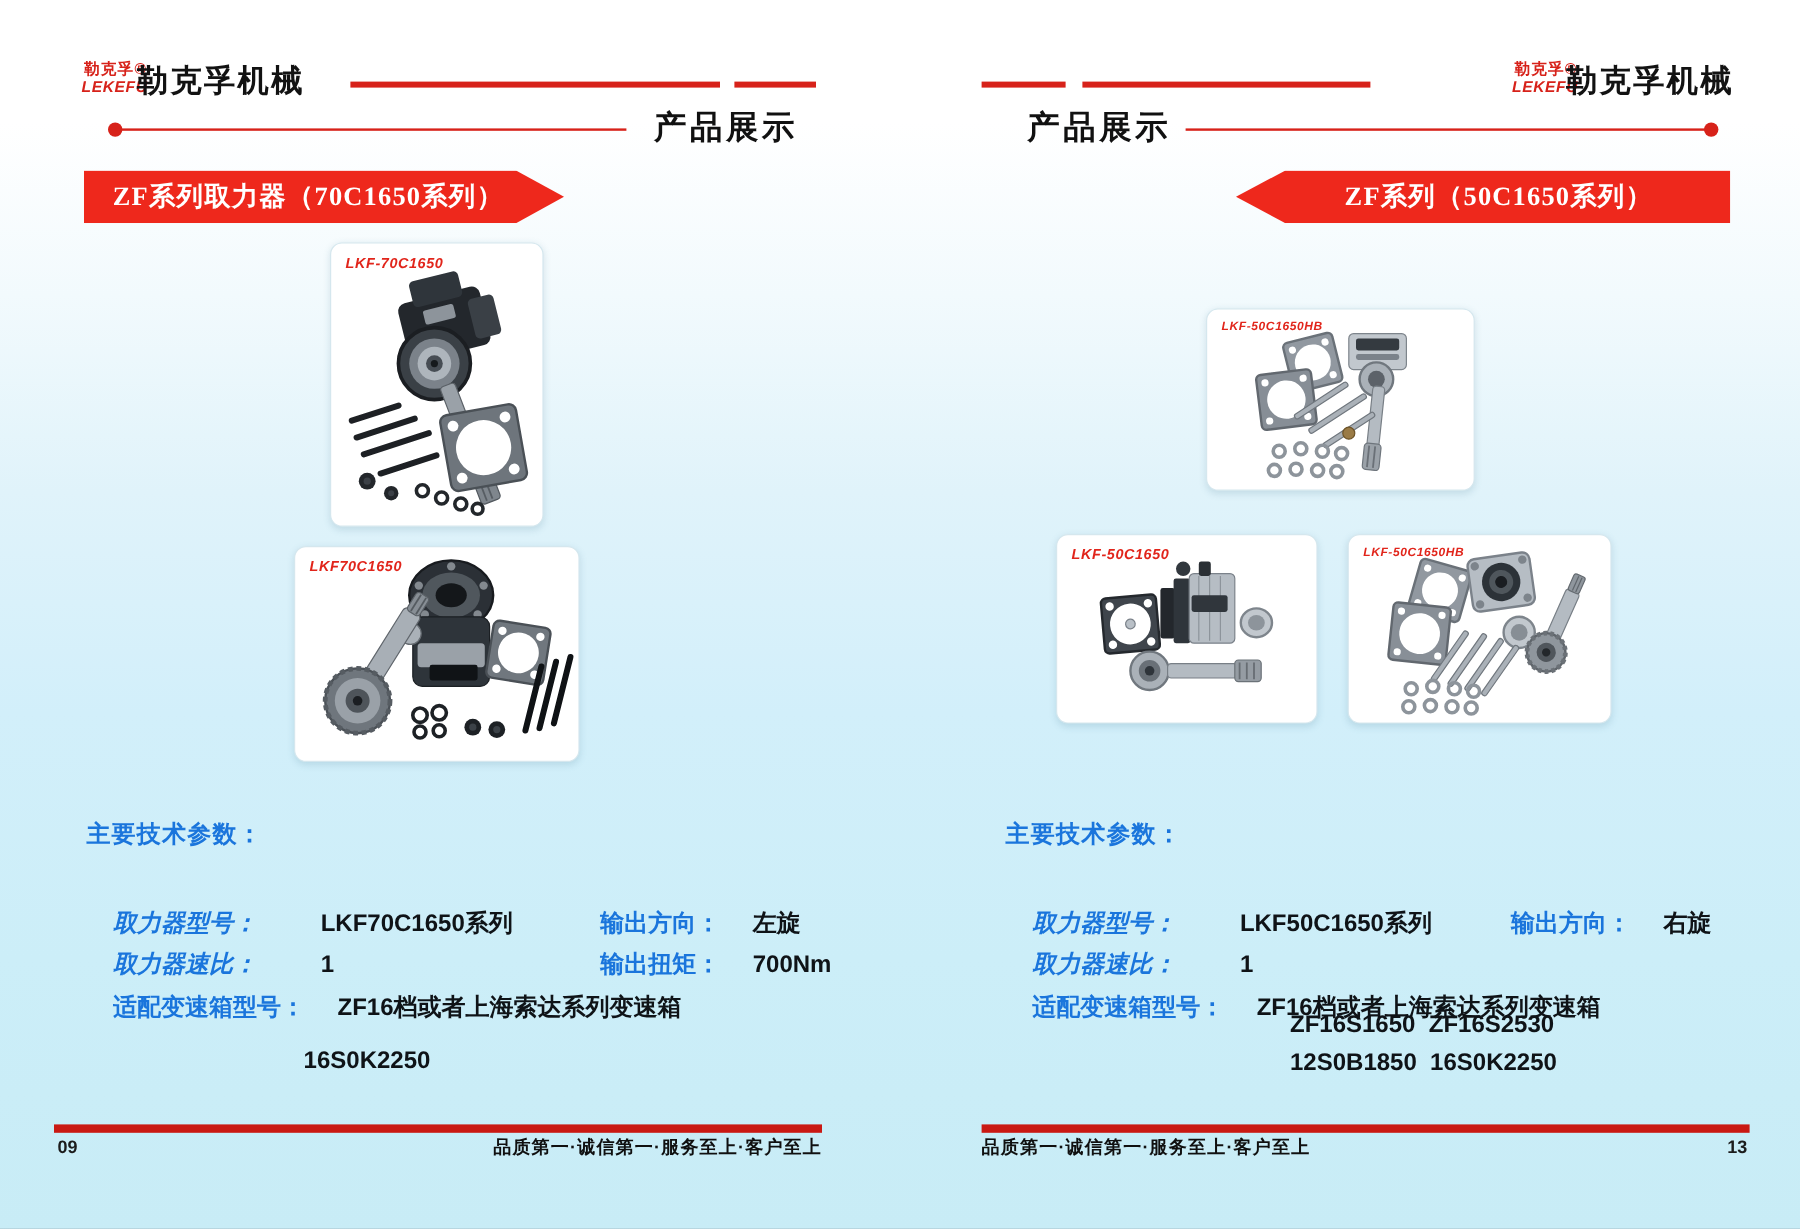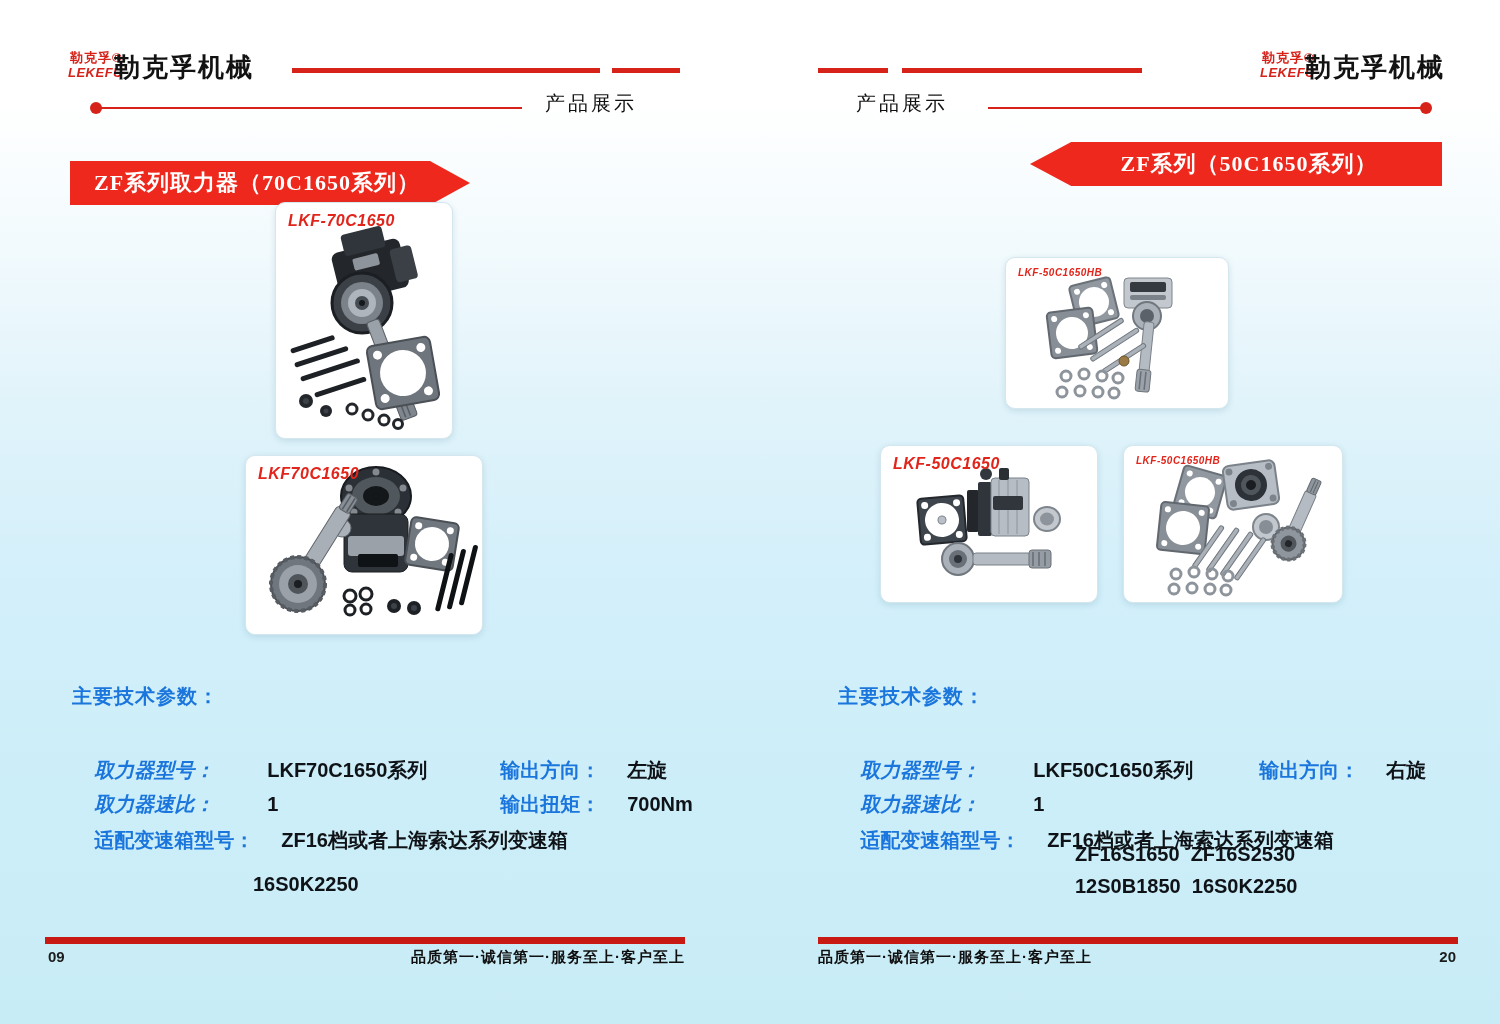--- a/index.html
+++ b/index.html
@@ -9,33 +9,33 @@
     background:linear-gradient(180deg,#ffffff 0%,#ffffff 10%,#f2fafd 24%,#e0f3fa 40%,#d2effa 58%,#cceef8 78%,#c8ecf6 100%);
   }
   
   .redline{position:absolute;background:#d7221a;}
   .thin{height:2px;}
   .thick{height:5px;}
   .hdot{position:absolute;width:12px;height:12px;border-radius:50%;background:#d7221a;}
   .logo-cn{position:absolute;color:#d7221a;font-size:13px;font-weight:bold;letter-spacing:1px;line-height:1;}
   .logo-en{position:absolute;color:#d7221a;font-size:13px;font-weight:bold;font-style:italic;line-height:1;letter-spacing:.5px;}
   .company{position:absolute;color:#121212;font-size:26px;font-weight:bold;letter-spacing:2px;line-height:1;}
-  .sec-title{position:absolute;color:#111;font-size:20px;font-weight:normal;letter-spacing:3px;line-height:1;}
+  .sec-title{position:absolute;color:#111;font-size:27px;font-weight:bold;letter-spacing:3px;line-height:1;}
   
   .banner{
     position:absolute;top:142px;height:44px;background:#ee281c;color:#ffffff;
     display:flex;align-items:center;justify-content:center;
     font-family:"Liberation Serif",serif;font-size:22px;font-weight:bold;letter-spacing:1px;
   }
-  #bannerL{left:70px;width:400px;clip-path:polygon(0 0,90% 0,100% 50%,90% 100%,0 100%);padding-right:26px;box-sizing:border-box;margin-top:19px;}
+  #bannerL{left:70px;width:400px;clip-path:polygon(0 0,90% 0,100% 50%,90% 100%,0 100%);padding-right:26px;box-sizing:border-box;}
   #bannerR{left:1030px;width:412px;clip-path:polygon(100% 0,10% 0,0 50%,10% 100%,100% 100%);padding-left:26px;box-sizing:border-box;align-items:center;}
   
   .card{position:absolute;background:#ffffff;border:1px solid #d5e7ee;border-radius:10px;box-shadow:0 2px 6px rgba(80,130,155,.20);}
   .card svg{position:absolute;left:0;top:0;width:100%;height:100%;}
-  .card .lbl{position:absolute;top:9px;left:12px;color:#e1251b;font-size:16px;font-weight:bold;font-style:italic;letter-spacing:.5px;z-index:2;}
+  .card .lbl{position:absolute;top:9px;left:12px;color:#e1251b;font-size:12px;font-weight:bold;font-style:italic;letter-spacing:.5px;z-index:2;}
   .card .lbl.sm{font-size:10px;}
   #cardL1{left:275px;top:202px;width:176px;height:235px;}
   #cardL2{left:245px;top:455px;width:236px;height:178px;}
   #cardR1{left:1005px;top:257px;width:222px;height:150px;}
   #cardR2{left:880px;top:445px;width:216px;height:156px;}
   #cardR3{left:1123px;top:445px;width:218px;height:156px;}
   
   .ptitle{position:absolute;color:#1a75dc;font-size:20px;font-weight:bold;letter-spacing:1px;line-height:1;}
   .prow{position:absolute;font-size:20px;font-weight:bold;line-height:1;white-space:pre;}
   .prow .pl{color:#1a75dc;}
@@ -395,15 +395,15 @@
     <span class="pl w">取力器速比：</span><span class="pv">1</span>
   </div>
   <div class="prow" id="rowR3">
     <span class="pl">适配变速箱型号：</span><span class="pv">ZF16档或者上海索达系列变速箱</span>
   </div>
   <div class="models" id="modR1">ZF16S1650  ZF16S2530</div>
   <div class="models" id="modR2">12S0B1850  16S0K2250</div>
 
   <div class="fbar" id="fbarR"></div>
   <div class="slogan" id="sloganR">品质第一·诚信第一·服务至上·客户至上</div>
-  <div class="pagenum" id="pnR">20</div>
+  <div class="pagenum" id="pnR">13</div>
 
 </div>
 
 </body></html>

